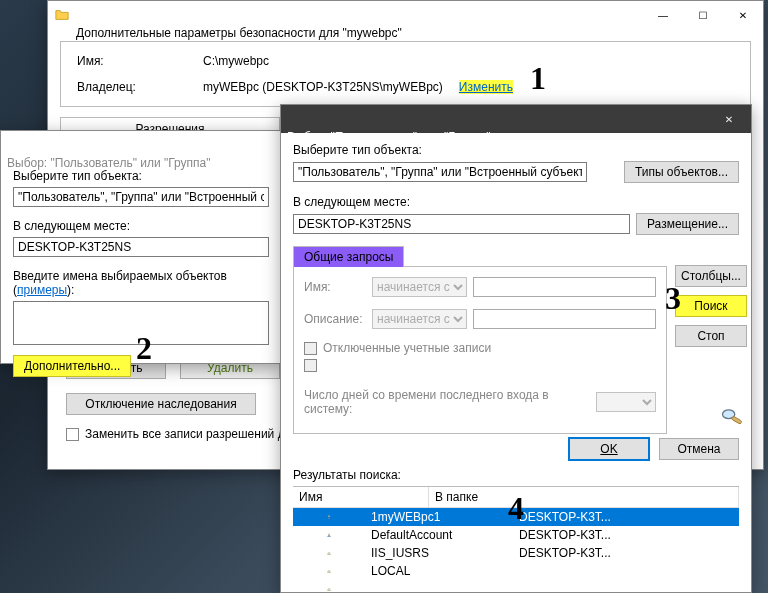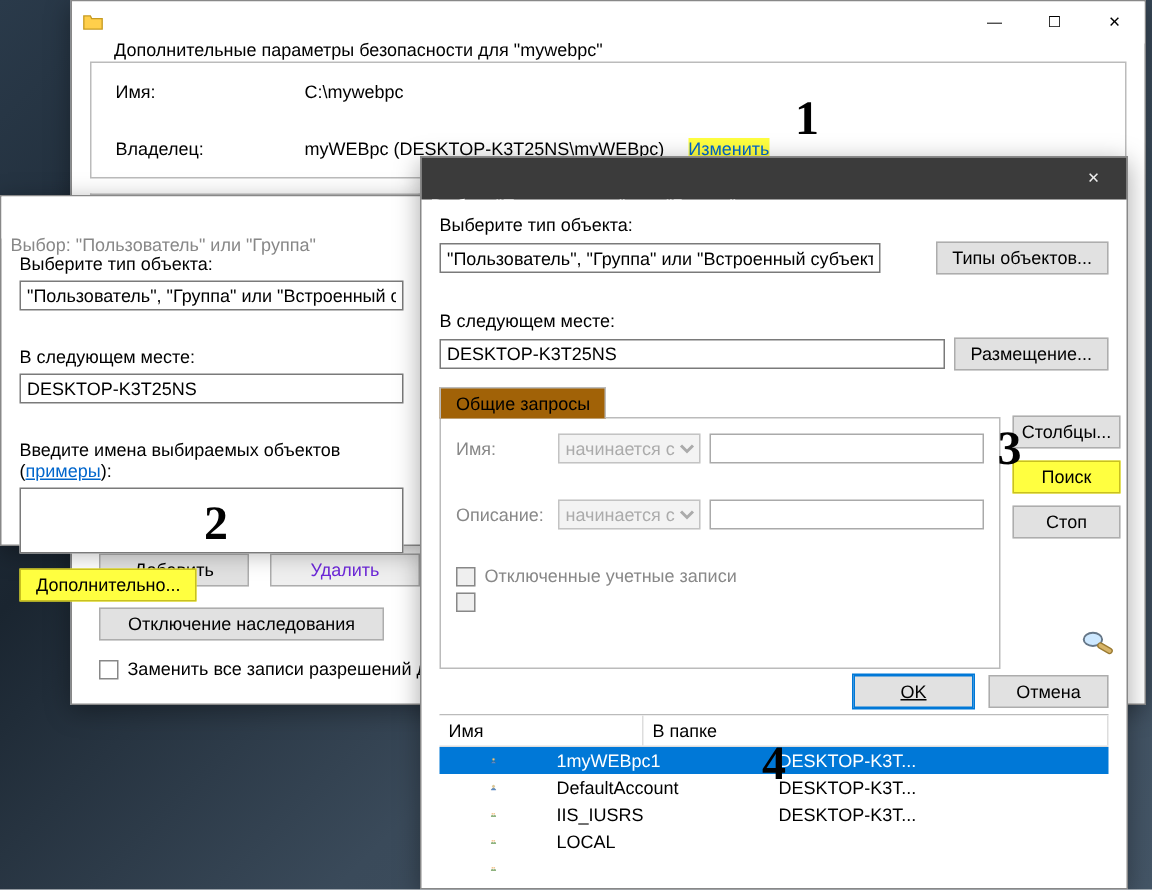--- a/index.html
+++ b/index.html
@@ -37,28 +37,28 @@
   .input {
     width:100%; border:1px solid #7a7a7a; background:#fff; height:20px;
     padding: 2px 4px; font-size:12px; font-family:inherit;
   }
   .btn {
     background:#e1e1e1; border:1px solid #adadad;
     padding: 2px 10px; height:22px; font-size:12px; font-family:inherit;
     display:inline-flex; align-items:center; justify-content:center;
     min-width:80px;
   }
-  .btn.disabled{color:#6d28d9; background:#efefef;}
+  .btn.disabled{color:#4d7c0f; background:#efefef;}
   .btn.primary{border:1px solid #0078d7; outline:1px solid #0078d7;text-decoration:underline;}
   .hl { background:#ffff40; }
   .link { color:#0066cc; text-decoration:underline; cursor:pointer;}
   .row { display:flex; align-items:center; gap:6px; }
-  .mt{margin-top:24px;} .mt2{margin-top:4px;}
+  .mt{margin-top:12px;} .mt2{margin-top:4px;}
   .tab-c { border:1px solid #bbb; padding:10px;}
-  .tab-btn{border:1px solid #bbb;border-bottom:none;background:#a16207;padding:3px 10px;position:relative;top:1px;}
+  .tab-btn{border:1px solid #bbb;border-bottom:none;background:#8b5cf6;padding:3px 10px;position:relative;top:1px;}
   .group-disabled .lbl,.group-disabled input,.group-disabled select{color:#888;}
   .select-dis{border:1px solid #aaa;background:#efefef;color:#888;height:20px;min-width:90px;font-size:12px;font-family:inherit;}
   .textfield-dis{border:1px solid #aaa;background:#fff;height:20px;flex:1;}
   .cb{width:13px;height:13px;border:1px solid #888;background:#fff;display:inline-block;}
   .results-table{border-top:1px solid #bbb;font-size:12px;}
   .rhead{display:flex;background:#fff;border-bottom:1px solid #ddd;}
   .rhead div{padding:3px 6px;border-right:1px solid #ddd;}
   .rrow{display:flex;align-items:center;height:18px;}
   .rrow div{padding:1px 6px;margin-left:28px;}
   .rrow .ico{width:16px;display:flex;align-items:center;justify-content:center;}
@@ -175,20 +175,24 @@
             <select class="select-dis" disabled=""><option>начинается с</option></select>
             <input class="textfield-dis" disabled="" style="">
           </div>
           <div class="row mt">
             <span class="cb" style="background:#efefef;"></span>
             <span class="lbl">Отключенные учетные записи</span>
           </div>
           <div class="row mt2">
             <span class="cb" style="background:#efefef;"></span>
           </div>
+          <div class="row" style="margin-top:16px;">
+            <span class="lbl" style="flex:1;">Число дней со времени последнего входа в систему:</span>
+            <select class="select-dis" style="min-width:60px;" disabled=""></select>
+          </div>
         </div>
       </div>
       <div style="width:72px;display:flex;flex-direction:column;gap:8px;padding-top:20px;">
         <button class="btn" style="min-width:70px;">Столбцы...</button>
         <button class="btn hl" style="min-width:70px;border-color:#c8c020;">Поиск</button>
         <button class="btn" style="min-width:70px;">Стоп</button>
         <div style="flex:1;"></div>
         <div style="align-self:flex-end;margin-bottom:4px;">
           <svg class="search-glyph" viewBox="0 0 32 24">
               <ellipse cx="11" cy="10" rx="7" ry="5" fill="#cde8ff" stroke="#678" stroke-width="1.5"></ellipse>
@@ -196,20 +200,21 @@
             </svg>
         </div>
       </div>
     </div>
 
     <div class="row" style="justify-content:flex-end;gap:10px;margin-top:4px;">
       <button class="btn primary" style="min-width:80px;">OK</button>
       <button class="btn" style="min-width:80px;">Отмена</button>
     </div>
 
+    <div class="lbl" style="margin-top:8px;">Результаты поиска:</div>
     <div class="results-table mt2">
       <div class="rhead">
         <div style="width:136px;">Имя</div>
         <div style="flex:1;">В папке</div>
       </div>
       <div id="results-body">
           <div class="rrow sel">
             <div class="ico">
               <svg width="14" height="14" viewBox="0 0 16 16">
                 <circle cx="8" cy="5" r="3" fill="#f2c089" stroke="#9a6"></circle>

